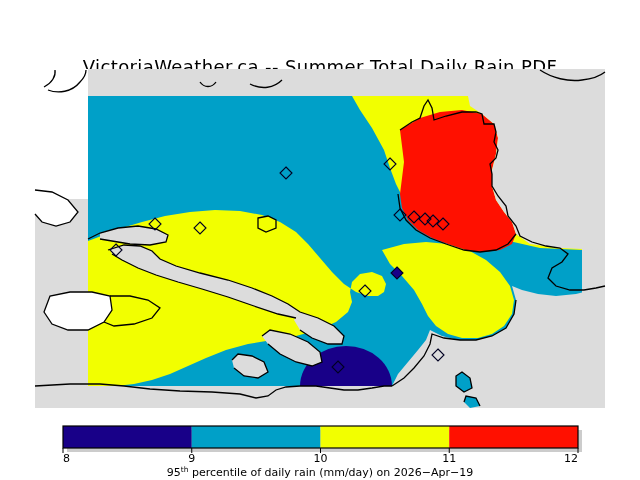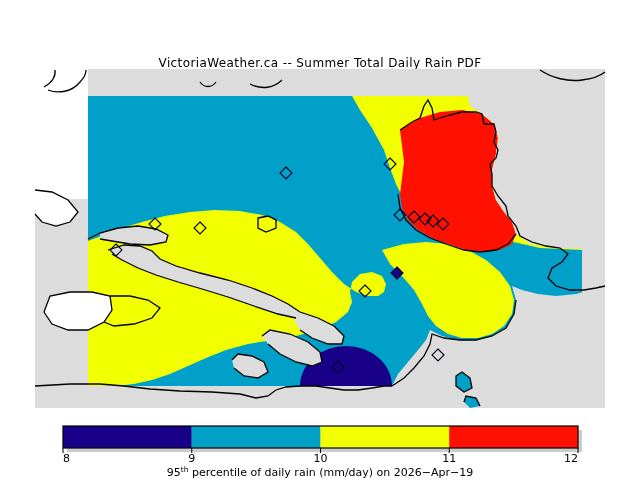--- a/index.html
+++ b/index.html
@@ -15,21 +15,21 @@
     font-family: "DejaVu Sans", sans-serif;
     overflow: hidden;
   }
   #title {
     position: absolute;
     left: 0;
     top: 56px;
     width: 640px;
     text-align: center;
     font-family: "DejaVu Sans", sans-serif;
-    font-size: 12px;
+    font-size: 18px;
     letter-spacing: 0.4px;
     color: #000000;
     white-space: pre;
   }
   #map-svg {
     position: absolute;
     left: 0;
     top: 0;
   }
   #cbar-svg {

